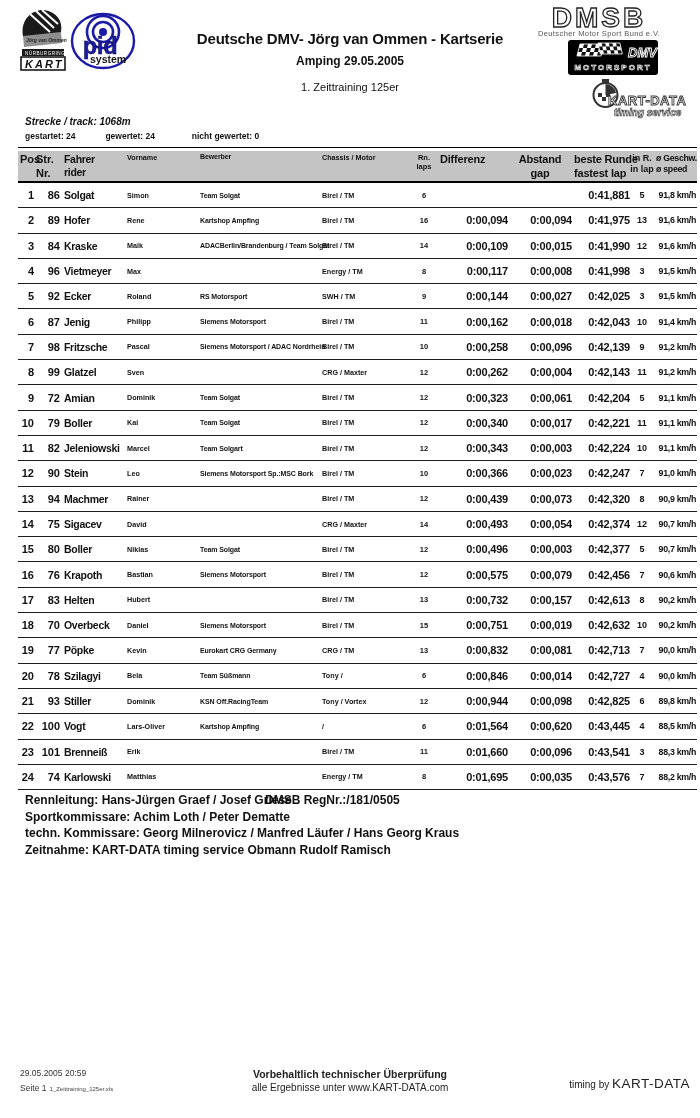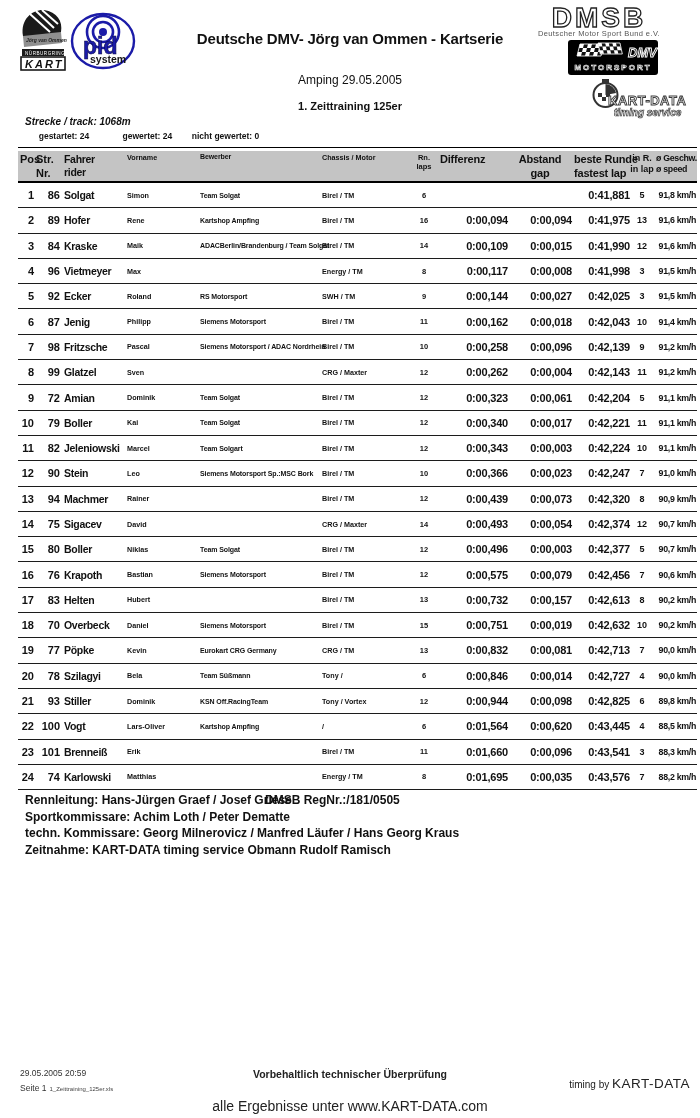--- a/index.html
+++ b/index.html
@@ -9,31 +9,31 @@
     -webkit-font-smoothing:antialiased;
   }
   .abs { position:absolute; }
 
   
   .logo-helmet { left:16px; top:6px; width:52px; height:68px; }
   .logo-pid { left:70px; top:12px; width:68px; height:60px; }
 
   .title-block { left:150px; top:30px; width:400px; text-align:center; }
   .title-main { font-size:15px; font-weight:bold; letter-spacing:-0.2px; }
-  .title-sub  { font-size:12px; font-weight:normal; margin-top:26px; }
-  .title-session { font-size:11px; font-weight:bold; margin-top:13px; }
+  .title-sub  { font-size:12px; font-weight:bold; margin-top:7px; }
+  .title-session { font-size:11px; font-weight:normal; margin-top:13px; }
 
   .dmsb-logo { left:524px; top:3px; width:150px; height:36px; text-align:center; }
   .dmv-badge { left:568px; top:40px; width:90px; height:35px; }
   .kartdata-logo { left:592px; top:77px; width:106px; height:42px; }
 
   
   .track-line1 { left:25px; top:116px; font-size:10px; font-weight:bold;font-style:italic; }
   .track-line2 { left:25px; top:131px; font-size:8.5px; font-weight:bold; }
-  .track-line2 span { display:inline-block;text-align:center; }
+  .track-line2 span { display:inline-block; }
   .ti-gestartet { width:78px; }
   .ti-gewertet { width:84px; }
   .top-rule { left:18px; top:147px; width:679px; border-top:1px solid #000; }
 
   
   .results-table { left:18px; top:151px; width:679px; }
   .grid-row {
     display:grid;
     grid-template-columns: 16px 26px 64px 66px 124px 96px 28px 70px 64px 58px 24px 43px;
   }
@@ -65,21 +65,21 @@
   
   .officials { left:25px; top:792px; font-size:12px; font-weight:bold; line-height:16.5px; width:600px; }
   .off-line { position:relative; white-space:nowrap; }
   .regnr { position:absolute; left:240px; top:0; }
 
   
   .footer-left { left:20px; top:1066px; font-size:8.5px; color:#333; line-height:15px; }
   .footer-file { font-size:6px; margin-left:3px; color:#444; }
   .footer-center { left:150px; top:1068px; width:400px; text-align:center; color:#222; }
   .footer-center .fc1 { font-size:10.5px; font-weight:bold; }
-  .footer-center .fc2 { font-size:14px; margin-top:18px; }
+  .footer-center .fc2 { font-size:10px; margin-top:2px; }
   .footer-right { right:10px; top:1076px; font-size:10px; color:#222; white-space:nowrap; }
   .footer-right .brand { font-size:13.5px; letter-spacing:0.5px; }
 
   svg text { font-family:"Liberation Sans", sans-serif; }
 </style>
 </head>
 <body>
 
 <div class="page">
 

